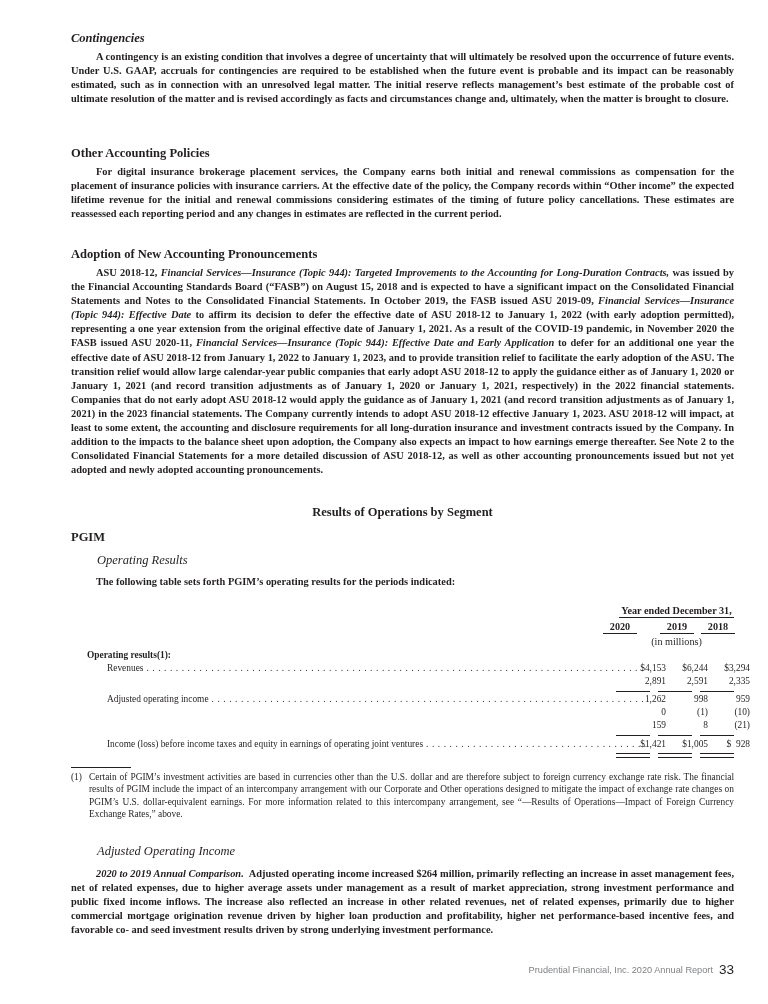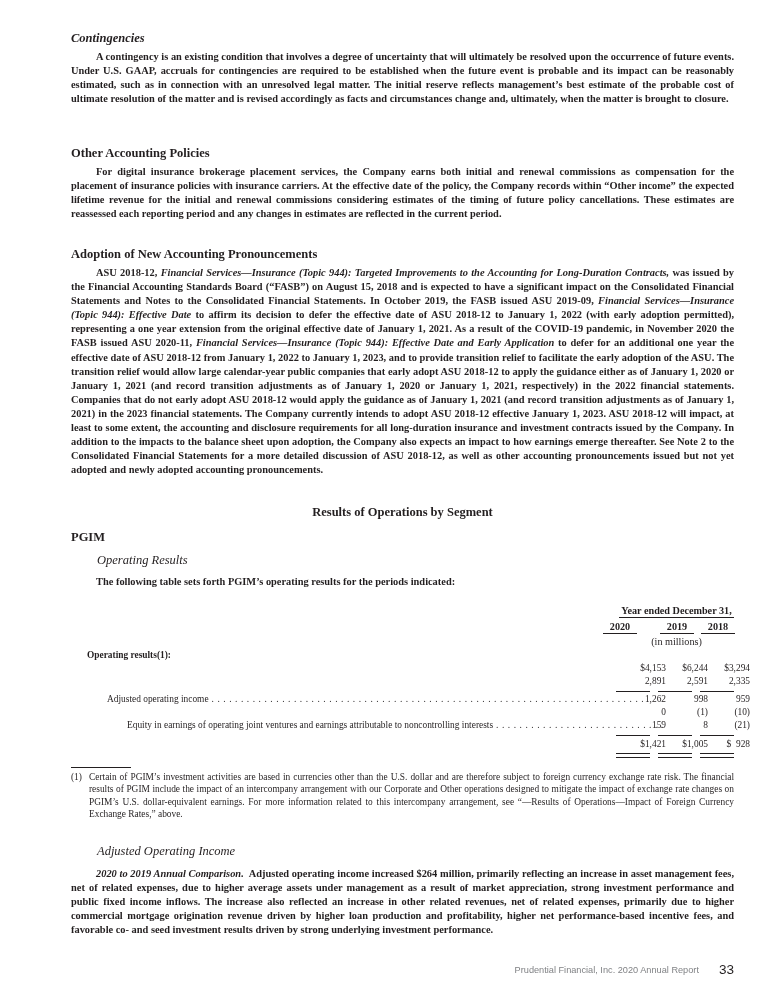--- a/index.html
+++ b/index.html
@@ -37,21 +37,21 @@
     .l1 { padding-left: 20px; }
     .l2 { padding-left: 40px; }
     .bold { font-weight: bold; }
 
     .fn-rule { position: absolute; left: 0; width: 60px; height: 1px; background: #231f20; }
     .fn { position: absolute; left: 0; width: 663px; font-size: 9.4px; line-height: 12.3px; text-align: justify; }
     .fn .mark { position: absolute; left: 0; top: 0; }
     .fn .txt { margin-left: 18px; }
 
     .footer { position: absolute; right: 34px; top: 962px; font-family: "Liberation Sans", sans-serif; color: #808285; font-size: 9.2px; }
-    .footer .pg { color: #231f20; font-size: 13.5px; margin-left: 20px; vertical-align: -1px; }
+    .footer .pg { color: #231f20; font-size: 13.5px; margin-left: 6px; vertical-align: -1px; }
   </style>
 </head>
 <body>
 
 <div class="page">
 
   <div class="h-italic" style="top:31px;">Contingencies</div>
   <div class="blk" style="top:50px;">
     <p class="indent">A contingency is an existing condition that involves a degree of uncertainty that will ultimately be resolved upon the occurrence of future events. Under U.S. GAAP, accruals for contingencies are required to be established when the future event is probable and its impact can be reasonably estimated, such as in connection with an unresolved legal matter. The initial reserve reflects management’s best estimate of the probable cost of ultimate resolution of the matter and is revised accordingly as facts and circumstances change and, ultimately, when the matter is brought to closure.</p>
   </div>
@@ -78,20 +78,21 @@
     <div class="yr" style="left:532px;">2020</div>
     <div class="yr" style="left:589px;">2019</div>
     <div class="yr" style="left:630px;">2018</div>
     <div class="unit">(in millions)</div>
 
     <div class="row bold" style="top:45px;">
       <span class="lbl">Operating results(1):</span>
     </div>
 
     <div class="row" style="top:58px;">
+      <span class="lbl dots l1">Revenues</span>
       <span class="v c0">$4,153</span>
       <span class="v c1">$6,244</span>
       <span class="v c2">$3,294</span>
     </div>
     <div class="row" style="top:71px;">
       <span class="v c0">2,891</span>
       <span class="v c1">2,591</span>
       <span class="v c2">2,335</span>
     </div>
     <div class="ul" style="top:86px; left:545px;"></div>
@@ -103,30 +104,30 @@
       <span class="v c0">1,262</span>
       <span class="v c1">998</span>
       <span class="v c2">959</span>
     </div>
     <div class="row" style="top:102px;">
       <span class="v c0">0</span>
       <span class="v c1">(1)</span>
       <span class="v c2">(10)</span>
     </div>
     <div class="row" style="top:115px;">
-      <span class="lbl dots l2">Equity in earnings of operating joint ventures and earnings attributable to noncontrolling interests</span>
       <span class="v c0">159</span>
       <span class="v c1">8</span>
       <span class="v c2">(21)</span>
     </div>
     <div class="ul" style="top:130px; left:545px;"></div>
     <div class="ul" style="top:130px; left:587px;"></div>
     <div class="ul" style="top:130px; left:629px;"></div>
 
     <div class="row" style="top:134px;">
+      <span class="lbl dots l1">Income (loss) before income taxes and equity in earnings of operating joint ventures</span>
       <span class="v c0" style="white-space:pre;">$1,421</span>
       <span class="v c1" style="white-space:pre;">$1,005</span>
       <span class="v c2" style="white-space:pre;">$  928</span>
     </div>
     <div class="dul" style="top:148px; left:545px;"></div>
     <div class="dul" style="top:148px; left:587px;"></div>
     <div class="dul" style="top:148px; left:629px;"></div>
   </div>
 
   <div class="fn-rule" style="top:767px;"></div>

